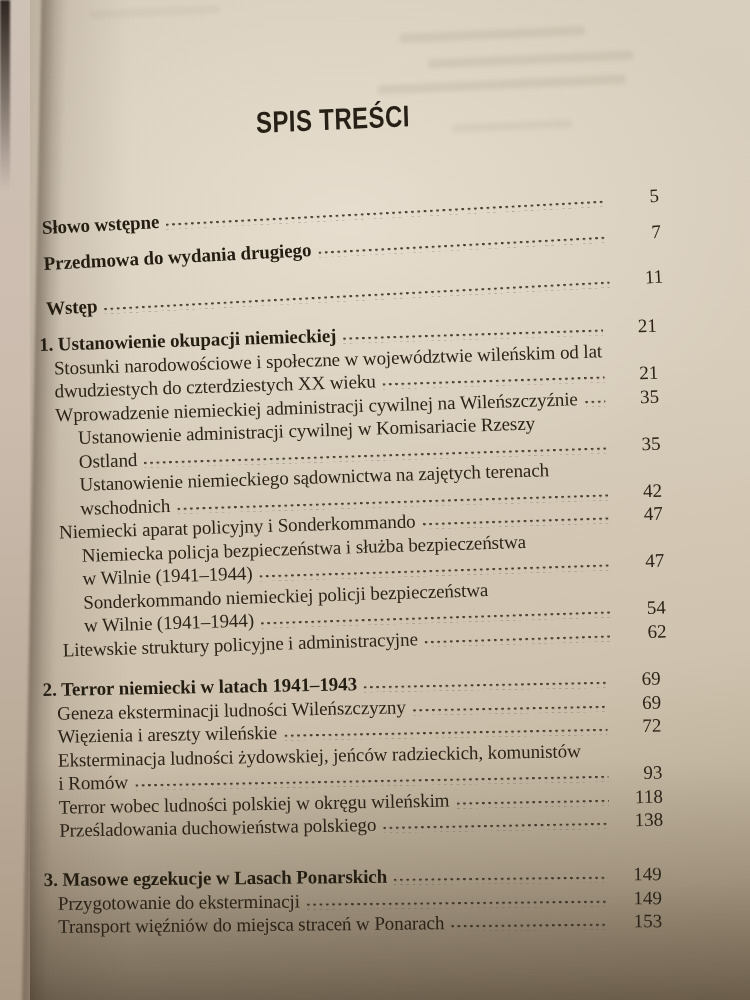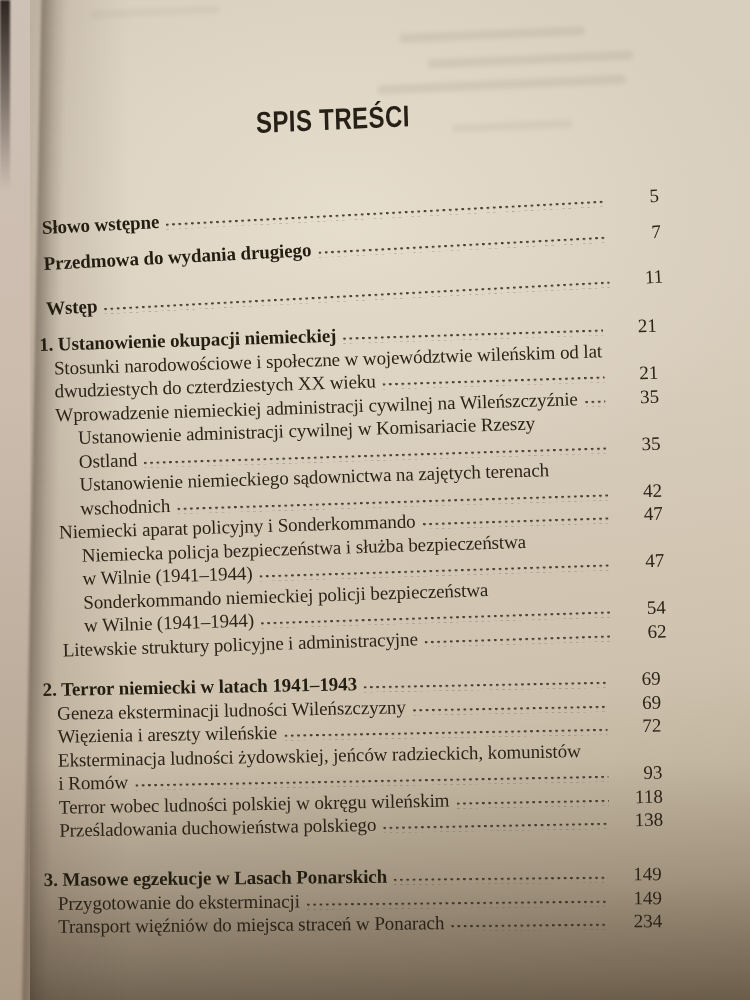--- a/index.html
+++ b/index.html
@@ -254,19 +254,19 @@
             <div class="toc-line">
               <span class="line-text">Przygotowanie do eksterminacji</span>
               <span class="dots"></span>
               <span class="page-num">149</span>
             </div>
           </div>
           <div class="toc-entry lvl-1">
             <div class="toc-line">
               <span class="line-text">Transport więźniów do miejsca straceń w Ponarach</span>
               <span class="dots"></span>
-              <span class="page-num">234</span>
+              <span class="page-num">153</span>
             </div>
           </div>
         </div>
       </div>
   </div>
 </div>
 
 </body></html>

